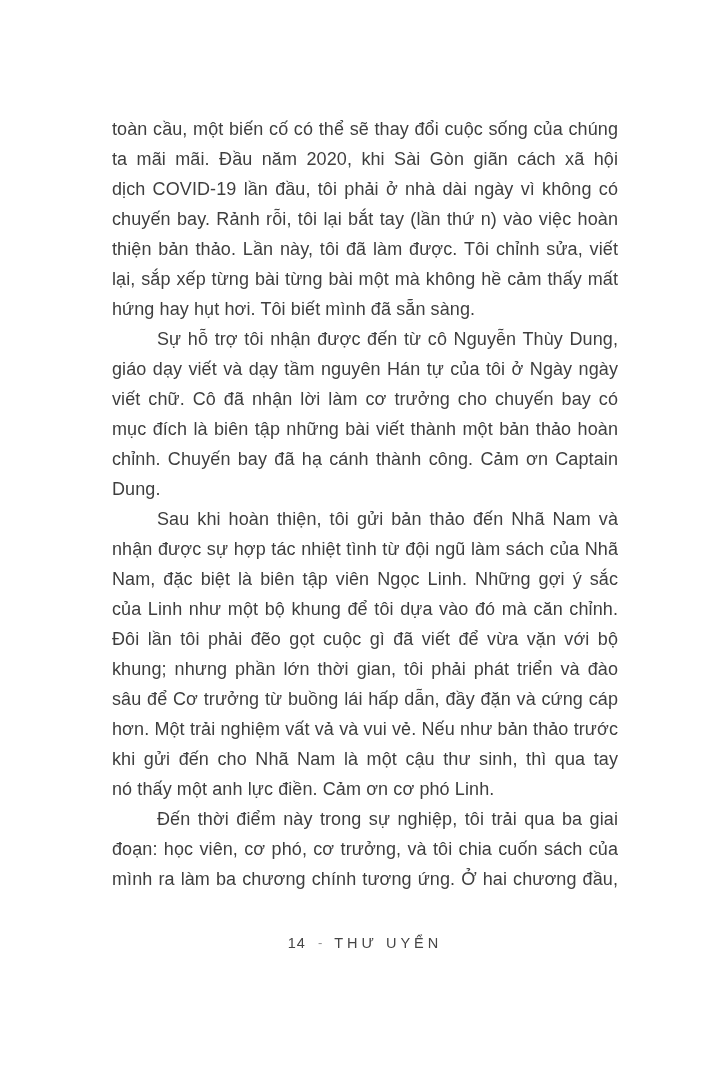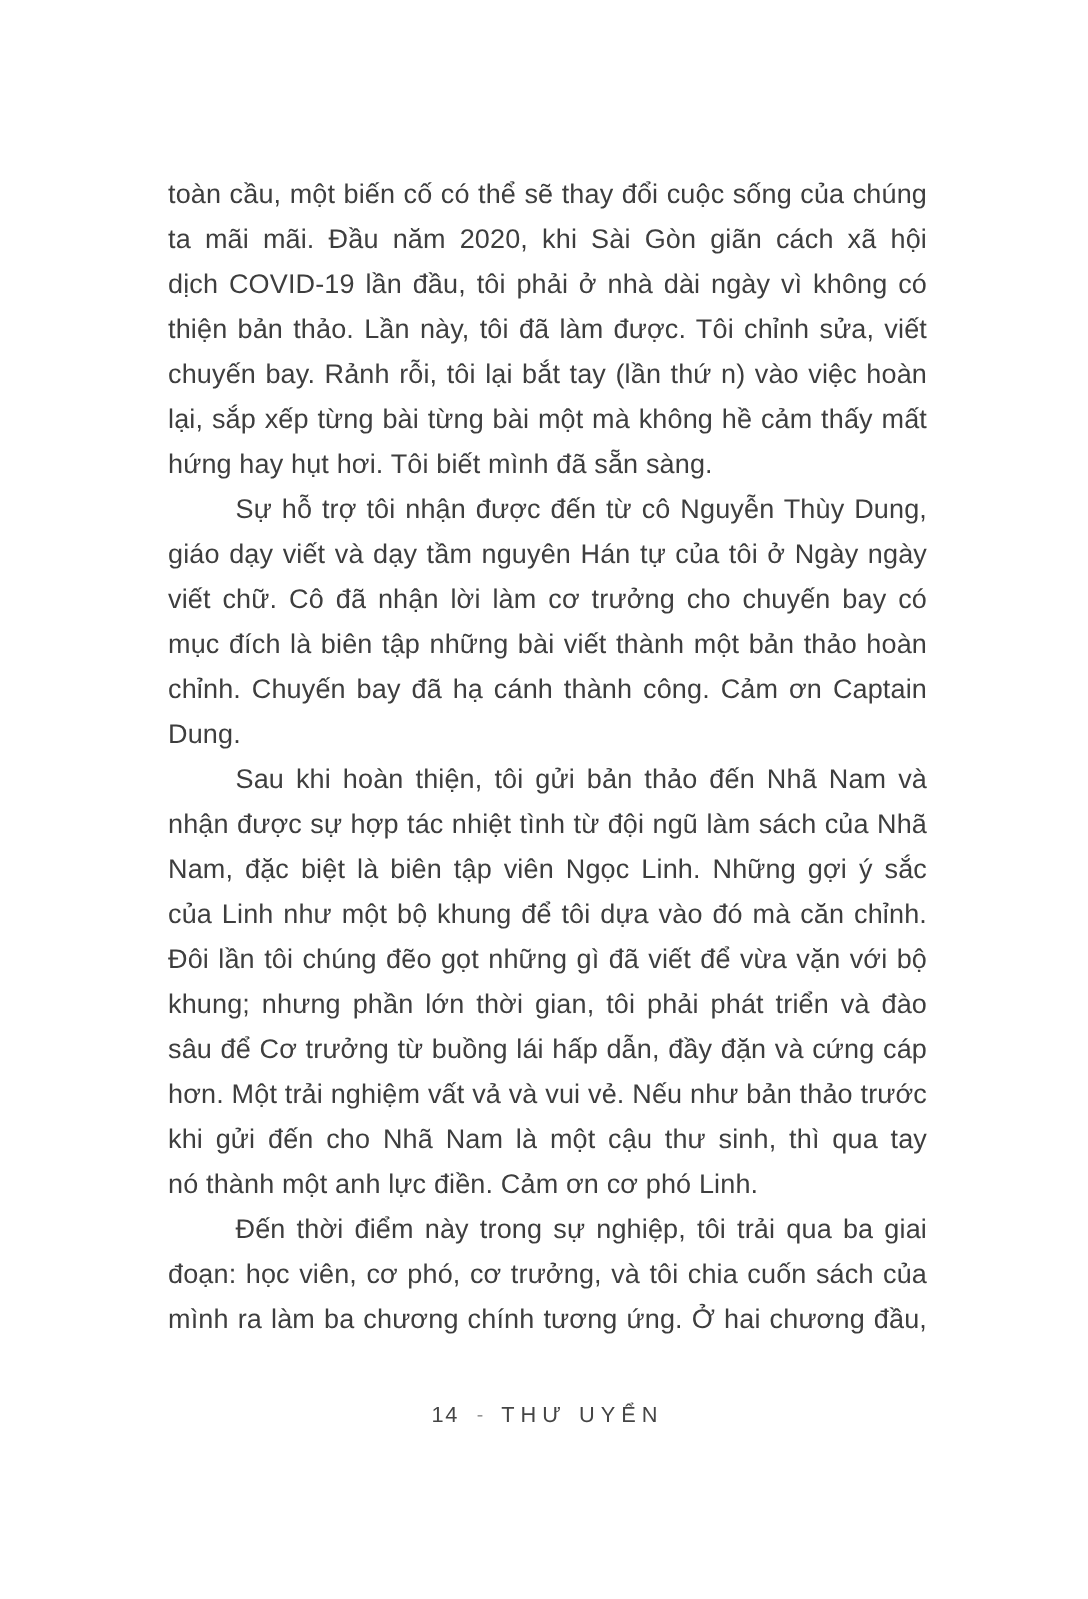--- a/index.html
+++ b/index.html
@@ -67,44 +67,44 @@
 </head>
 <body>
 
 <div class="page">
 
   <div class="text-block">
       <div class="paragraph">
         <div class="line"><span>toàn cầu, một biến cố có thể sẽ thay đổi cuộc sống của chúng</span></div>
         <div class="line"><span>ta mãi mãi. Đầu năm 2020, khi Sài Gòn giãn cách xã hội chống</span></div>
         <div class="line"><span>dịch COVID-19 lần đầu, tôi phải ở nhà dài ngày vì không có</span></div>
+        <div class="line"><span>chuyến bay. Rảnh rỗi, tôi lại bắt tay (lần thứ n) vào việc hoàn</span></div>
         <div class="line"><span>thiện bản thảo. Lần này, tôi đã làm được. Tôi chỉnh sửa, viết</span></div>
-        <div class="line"><span>chuyến bay. Rảnh rỗi, tôi lại bắt tay (lần thứ n) vào việc hoàn</span></div>
         <div class="line"><span>lại, sắp xếp từng bài từng bài một mà không hề cảm thấy mất</span></div>
         <div class="line end"><span>hứng hay hụt hơi. Tôi biết mình đã sẵn sàng.</span></div>
       </div>
       <div class="paragraph">
         <div class="line indent"><span>Sự hỗ trợ tôi nhận được đến từ cô Nguyễn Thùy Dung, cô</span></div>
         <div class="line"><span>giáo dạy viết và dạy tầm nguyên Hán tự của tôi ở </span><span class="italic">Ngày ngày</span></div>
         <div class="line"><span class="italic">viết chữ</span><span>. Cô đã nhận lời làm </span><span class="italic">cơ trưởng</span><span> cho chuyến bay có</span></div>
         <div class="line"><span>mục đích là biên tập những bài viết thành một bản thảo hoàn</span></div>
         <div class="line"><span>chỉnh. Chuyến bay đã hạ cánh thành công. Cảm ơn </span><span class="italic">Captain</span></div>
         <div class="line end"><span>Dung.</span></div>
       </div>
       <div class="paragraph">
         <div class="line indent"><span>Sau khi hoàn thiện, tôi gửi bản thảo đến Nhã Nam và</span></div>
         <div class="line"><span>nhận được sự hợp tác nhiệt tình từ đội ngũ làm sách của Nhã</span></div>
         <div class="line"><span>Nam, đặc biệt là biên tập viên Ngọc Linh. Những gợi ý sắc bén</span></div>
         <div class="line"><span>của Linh như một bộ khung để tôi dựa vào đó mà căn chỉnh.</span></div>
-        <div class="line"><span>Đôi lần tôi chúng đẽo gọt những gì đã viết để vừa vặn với bộ</span></div>
+        <div class="line"><span>Đôi lần tôi phải đẽo gọt cuộc gì đã viết để vừa vặn với bộ</span></div>
         <div class="line"><span>khung; nhưng phần lớn thời gian, tôi phải phát triển và đào</span></div>
         <div class="line"><span>sâu để </span><span class="italic">Cơ trưởng từ buồng lái</span><span> hấp dẫn, đầy đặn và cứng cáp</span></div>
         <div class="line"><span>hơn. Một trải nghiệm vất vả và vui vẻ. Nếu như bản thảo trước</span></div>
         <div class="line"><span>khi gửi đến cho Nhã Nam là một cậu thư sinh, thì qua tay Linh,</span></div>
-        <div class="line end"><span>nó thành một anh lực điền. Cảm ơn </span><span class="italic">cơ phó</span><span> Linh.</span></div>
+        <div class="line end"><span>nó thấy một anh lực điền. Cảm ơn </span><span class="italic">cơ phó</span><span> Linh.</span></div>
       </div>
       <div class="paragraph">
         <div class="line indent"><span>Đến thời điểm này trong sự nghiệp, tôi trải qua ba giai</span></div>
         <div class="line"><span>đoạn: học viên, cơ phó, cơ trưởng, và tôi chia cuốn sách của</span></div>
         <div class="line"><span>mình ra làm ba chương chính tương ứng. Ở hai chương đầu,</span></div>
       </div>
     </div>
 
   <div class="footer">
     <span class="page-num">14</span><span class="sep">-</span><span class="author">THƯ UYỂN</span>

